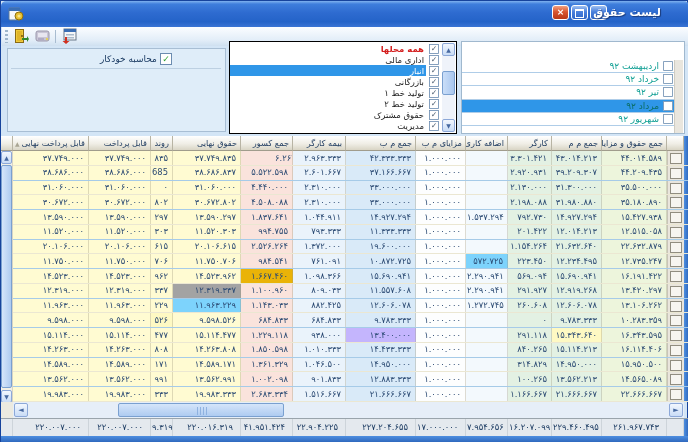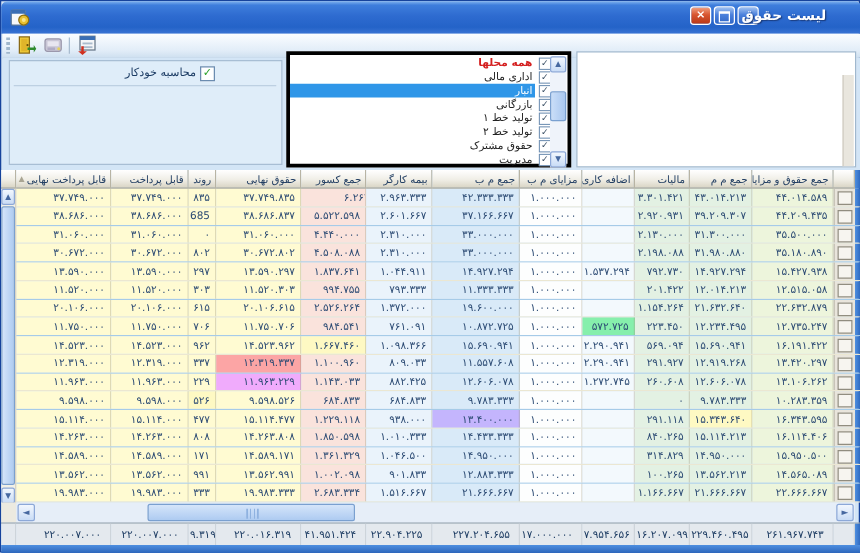--- a/index.html
+++ b/index.html
@@ -38,21 +38,21 @@
   #panel-left{position:absolute;left:5px;top:2px;width:219px;height:84px;
     background:#DFEDF9;border:1px solid #A8BED4;box-sizing:border-box;}
   #autocalc{position:absolute;left:92px;top:3px;height:13px;display:flex;align-items:center;}
   #autocalc .lbl{font-size:9px;color:#1B3B63;direction:rtl;margin-right:3px;white-space:nowrap;}
   .cb{width:10px;height:10px;background:#fff;border:1px solid #6B8CB0;box-sizing:content-box;
     font-size:9px;line-height:10px;text-align:center;}
   #autocalc .cb{color:#2FA32F;font-weight:bold;}
   #panel-left .sep{position:absolute;left:3px;top:19px;width:210px;height:1px;background:#BDD0E2;}
 
   #listbox{position:absolute;left:227px;top:-5px;width:228px;height:93px;
-    background:#fff;border:3px solid #000000;box-sizing:border-box;}
+    background:#fff;border:1px solid #000000;box-sizing:border-box;}
   #loc-items{position:absolute;left:0;top:1px;width:212px;height:89px;}
   .loc-row{position:relative;height:11.1px;display:flex;justify-content:flex-end;align-items:center;}
   .loc-row .txt{font-size:8.5px;color:#222;direction:rtl;margin-right:4px;white-space:nowrap;}
   .loc-row .cb{transform:scale(.82);color:#3D5166;font-weight:bold;margin-right:2px;}
   .loc-row.all .txt{color:#D41F1F;font-weight:bold;}
   .loc-row.sel::before{content:"";position:absolute;left:0;top:0;right:16px;bottom:0;background:#2F96E8;}
   .loc-row.sel .txt{color:#fff;position:relative;}
   #loc-sb{position:absolute;right:1px;top:1px;width:13px;height:89px;background:#EFF3FA;}
   .sbtn{position:absolute;left:0;width:13px;height:13px;border:1px solid #8CA8D8;border-radius:2px;
     background:linear-gradient(#F2F7FE,#C9DCF6);color:#4668A0;font-size:6px;line-height:11px;
@@ -225,36 +225,58 @@
           </div>
         </div>
       <div id="loc-sb">
         <div class="sbtn up">▲</div>
         <div class="thumb"></div>
         <div class="sbtn dn">▼</div>
       </div>
     </div>
 
     <div id="panel-right">
+      <div id="period-rows">
+          <div class="per-row">
+            <span class="txt">اردیبهشت ۹۲</span>
+            <span class="cb"></span>
+          </div>
+          <div class="per-row">
+            <span class="txt">خرداد ۹۲</span>
+            <span class="cb"></span>
+          </div>
+          <div class="per-row">
+            <span class="txt">تیر ۹۲</span>
+            <span class="cb"></span>
+          </div>
+          <div class="per-row sel">
+            <span class="txt">مرداد ۹۲</span>
+            <span class="cb"></span>
+          </div>
+          <div class="per-row">
+            <span class="txt">شهریور ۹۲</span>
+            <span class="cb"></span>
+          </div>
+        </div>
       <div id="period-strip"></div>
     </div>
   </div>
 
   <div id="grid-header" class="cols">
       <div class="hcell util"></div>
       <div class="hcell"><span>قابل پرداخت نهایی</span><span class="sort">▲</span></div>
       <div class="hcell"><span>قابل پرداخت</span></div>
       <div class="hcell"><span>روند</span></div>
       <div class="hcell"><span>حقوق نهایی</span></div>
       <div class="hcell"><span>جمع کسور</span></div>
       <div class="hcell"><span>بیمه کارگر</span></div>
       <div class="hcell"><span>جمع م ب</span></div>
       <div class="hcell"><span>مزایای م ب</span></div>
       <div class="hcell"><span>اضافه کاری م ب</span></div>
-      <div class="hcell"><span>مالیات</span></div>
+      <div class="hcell"><span>کارگر</span></div>
       <div class="hcell"><span>جمع م م</span></div>
       <div class="hcell"><span>جمع حقوق و مزایا</span></div>
       <div class="hcell util"></div>
       <div class="ecell"></div>
     </div>
   <div id="grid-body">
       <div class="grow cols">
         <div class="scell"></div>
         <div class="dcell" style="background: rgb(255, 251, 210);">۳۷.۷۴۹.۰۰۰</div>
         <div class="dcell" style="background: rgb(255, 251, 210);">۳۷.۷۴۹.۰۰۰</div>
@@ -390,73 +412,73 @@
       <div class="grow cols">
         <div class="scell"></div>
         <div class="dcell" style="background: rgb(255, 251, 210);">۱۱.۷۵۰.۰۰۰</div>
         <div class="dcell" style="background: rgb(255, 251, 210);">۱۱.۷۵۰.۰۰۰</div>
         <div class="dcell" style="background: rgb(255, 251, 210);">۷۰۶</div>
         <div class="dcell" style="background: rgb(255, 251, 210);">۱۱.۷۵۰.۷۰۶</div>
         <div class="dcell" style="background: rgb(250, 227, 220);">۹۸۴.۵۴۱</div>
         <div class="dcell" style="background: rgb(234, 243, 251);">۷۶۱.۰۹۱</div>
         <div class="dcell" style="background: rgb(217, 234, 248);">۱۰.۸۷۲.۷۲۵</div>
         <div class="dcell" style="background: rgb(253, 254, 254);">۱.۰۰۰.۰۰۰</div>
-        <div class="dcell" style="background: #86efac;">۵۷۲.۷۲۵</div>
+        <div class="dcell" style="background: #7dd3fc;">۵۷۲.۷۲۵</div>
         <div class="dcell" style="background: rgb(227, 241, 227);">۲۲۳.۴۵۰</div>
         <div class="dcell" style="background: rgb(227, 241, 227);">۱۲.۲۳۴.۴۹۵</div>
         <div class="dcell" style="background: rgb(237, 245, 220);">۱۲.۷۳۵.۲۴۷</div>
         <div class="icell">
           <div class="sq"></div>
         </div>
         <div class="ecell"></div>
       </div>
       <div class="grow cols">
         <div class="scell"></div>
         <div class="dcell" style="background: rgb(255, 251, 210);">۱۴.۵۲۳.۰۰۰</div>
         <div class="dcell" style="background: rgb(255, 251, 210);">۱۴.۵۲۳.۰۰۰</div>
         <div class="dcell" style="background: rgb(255, 251, 210);">۹۶۲</div>
         <div class="dcell" style="background: rgb(255, 251, 210);">۱۴.۵۲۳.۹۶۲</div>
-        <div class="dcell" style="background: #fef9c3;">۱.۶۶۷.۴۶۰</div>
+        <div class="dcell" style="background: #eab308;">۱.۶۶۷.۴۶۰</div>
         <div class="dcell" style="background: rgb(234, 243, 251);">۱.۰۹۸.۳۶۶</div>
         <div class="dcell" style="background: rgb(217, 234, 248);">۱۵.۶۹۰.۹۴۱</div>
         <div class="dcell" style="background: rgb(253, 254, 254);">۱.۰۰۰.۰۰۰</div>
         <div class="dcell" style="background: rgb(243, 249, 253);">۲.۲۹۰.۹۴۱</div>
         <div class="dcell" style="background: rgb(227, 241, 227);">۵۶۹.۰۹۴</div>
         <div class="dcell" style="background: rgb(227, 241, 227);">۱۵.۶۹۰.۹۴۱</div>
         <div class="dcell" style="background: rgb(237, 245, 220);">۱۶.۱۹۱.۴۲۲</div>
         <div class="icell">
           <div class="sq"></div>
         </div>
         <div class="ecell"></div>
       </div>
       <div class="grow cols">
         <div class="scell"></div>
         <div class="dcell" style="background: rgb(255, 251, 210);">۱۲.۳۱۹.۰۰۰</div>
         <div class="dcell" style="background: rgb(255, 251, 210);">۱۲.۳۱۹.۰۰۰</div>
         <div class="dcell" style="background: rgb(255, 251, 210);">۳۳۷</div>
-        <div class="dcell" style="background: #fca5a5;">۱۲.۳۱۹.۳۳۷</div>
+        <div class="dcell" style="background: #a3a3a3;">۱۲.۳۱۹.۳۳۷</div>
         <div class="dcell" style="background: rgb(250, 227, 220);">۱.۱۰۰.۹۶۰</div>
         <div class="dcell" style="background: rgb(234, 243, 251);">۸۰۹.۰۳۳</div>
         <div class="dcell" style="background: rgb(217, 234, 248);">۱۱.۵۵۷.۶۰۸</div>
         <div class="dcell" style="background: rgb(253, 254, 254);">۱.۰۰۰.۰۰۰</div>
         <div class="dcell" style="background: rgb(243, 249, 253);">۲.۲۹۰.۹۴۱</div>
         <div class="dcell" style="background: rgb(227, 241, 227);">۲۹۱.۹۲۷</div>
         <div class="dcell" style="background: rgb(227, 241, 227);">۱۲.۹۱۹.۲۶۸</div>
         <div class="dcell" style="background: rgb(237, 245, 220);">۱۳.۴۲۰.۲۹۷</div>
         <div class="icell">
           <div class="sq"></div>
         </div>
         <div class="ecell"></div>
       </div>
       <div class="grow cols">
         <div class="scell"></div>
         <div class="dcell" style="background: rgb(255, 251, 210);">۱۱.۹۶۳.۰۰۰</div>
         <div class="dcell" style="background: rgb(255, 251, 210);">۱۱.۹۶۳.۰۰۰</div>
         <div class="dcell" style="background: rgb(255, 251, 210);">۲۲۹</div>
-        <div class="dcell" style="background: #f0abfc;">۱۱.۹۶۳.۲۲۹</div>
+        <div class="dcell" style="background: #7dd3fc;">۱۱.۹۶۳.۲۲۹</div>
         <div class="dcell" style="background: rgb(250, 227, 220);">۱.۱۴۳.۰۳۳</div>
         <div class="dcell" style="background: rgb(234, 243, 251);">۸۸۲.۴۲۵</div>
         <div class="dcell" style="background: rgb(217, 234, 248);">۱۲.۶۰۶.۰۷۸</div>
         <div class="dcell" style="background: rgb(253, 254, 254);">۱.۰۰۰.۰۰۰</div>
         <div class="dcell" style="background: rgb(243, 249, 253);">۱.۲۷۲.۷۴۵</div>
         <div class="dcell" style="background: rgb(227, 241, 227);">۲۶۰.۶۰۸</div>
         <div class="dcell" style="background: rgb(227, 241, 227);">۱۲.۶۰۶.۰۷۸</div>
         <div class="dcell" style="background: rgb(237, 245, 220);">۱۳.۱۰۶.۲۶۲</div>
         <div class="icell">
           <div class="sq"></div>

